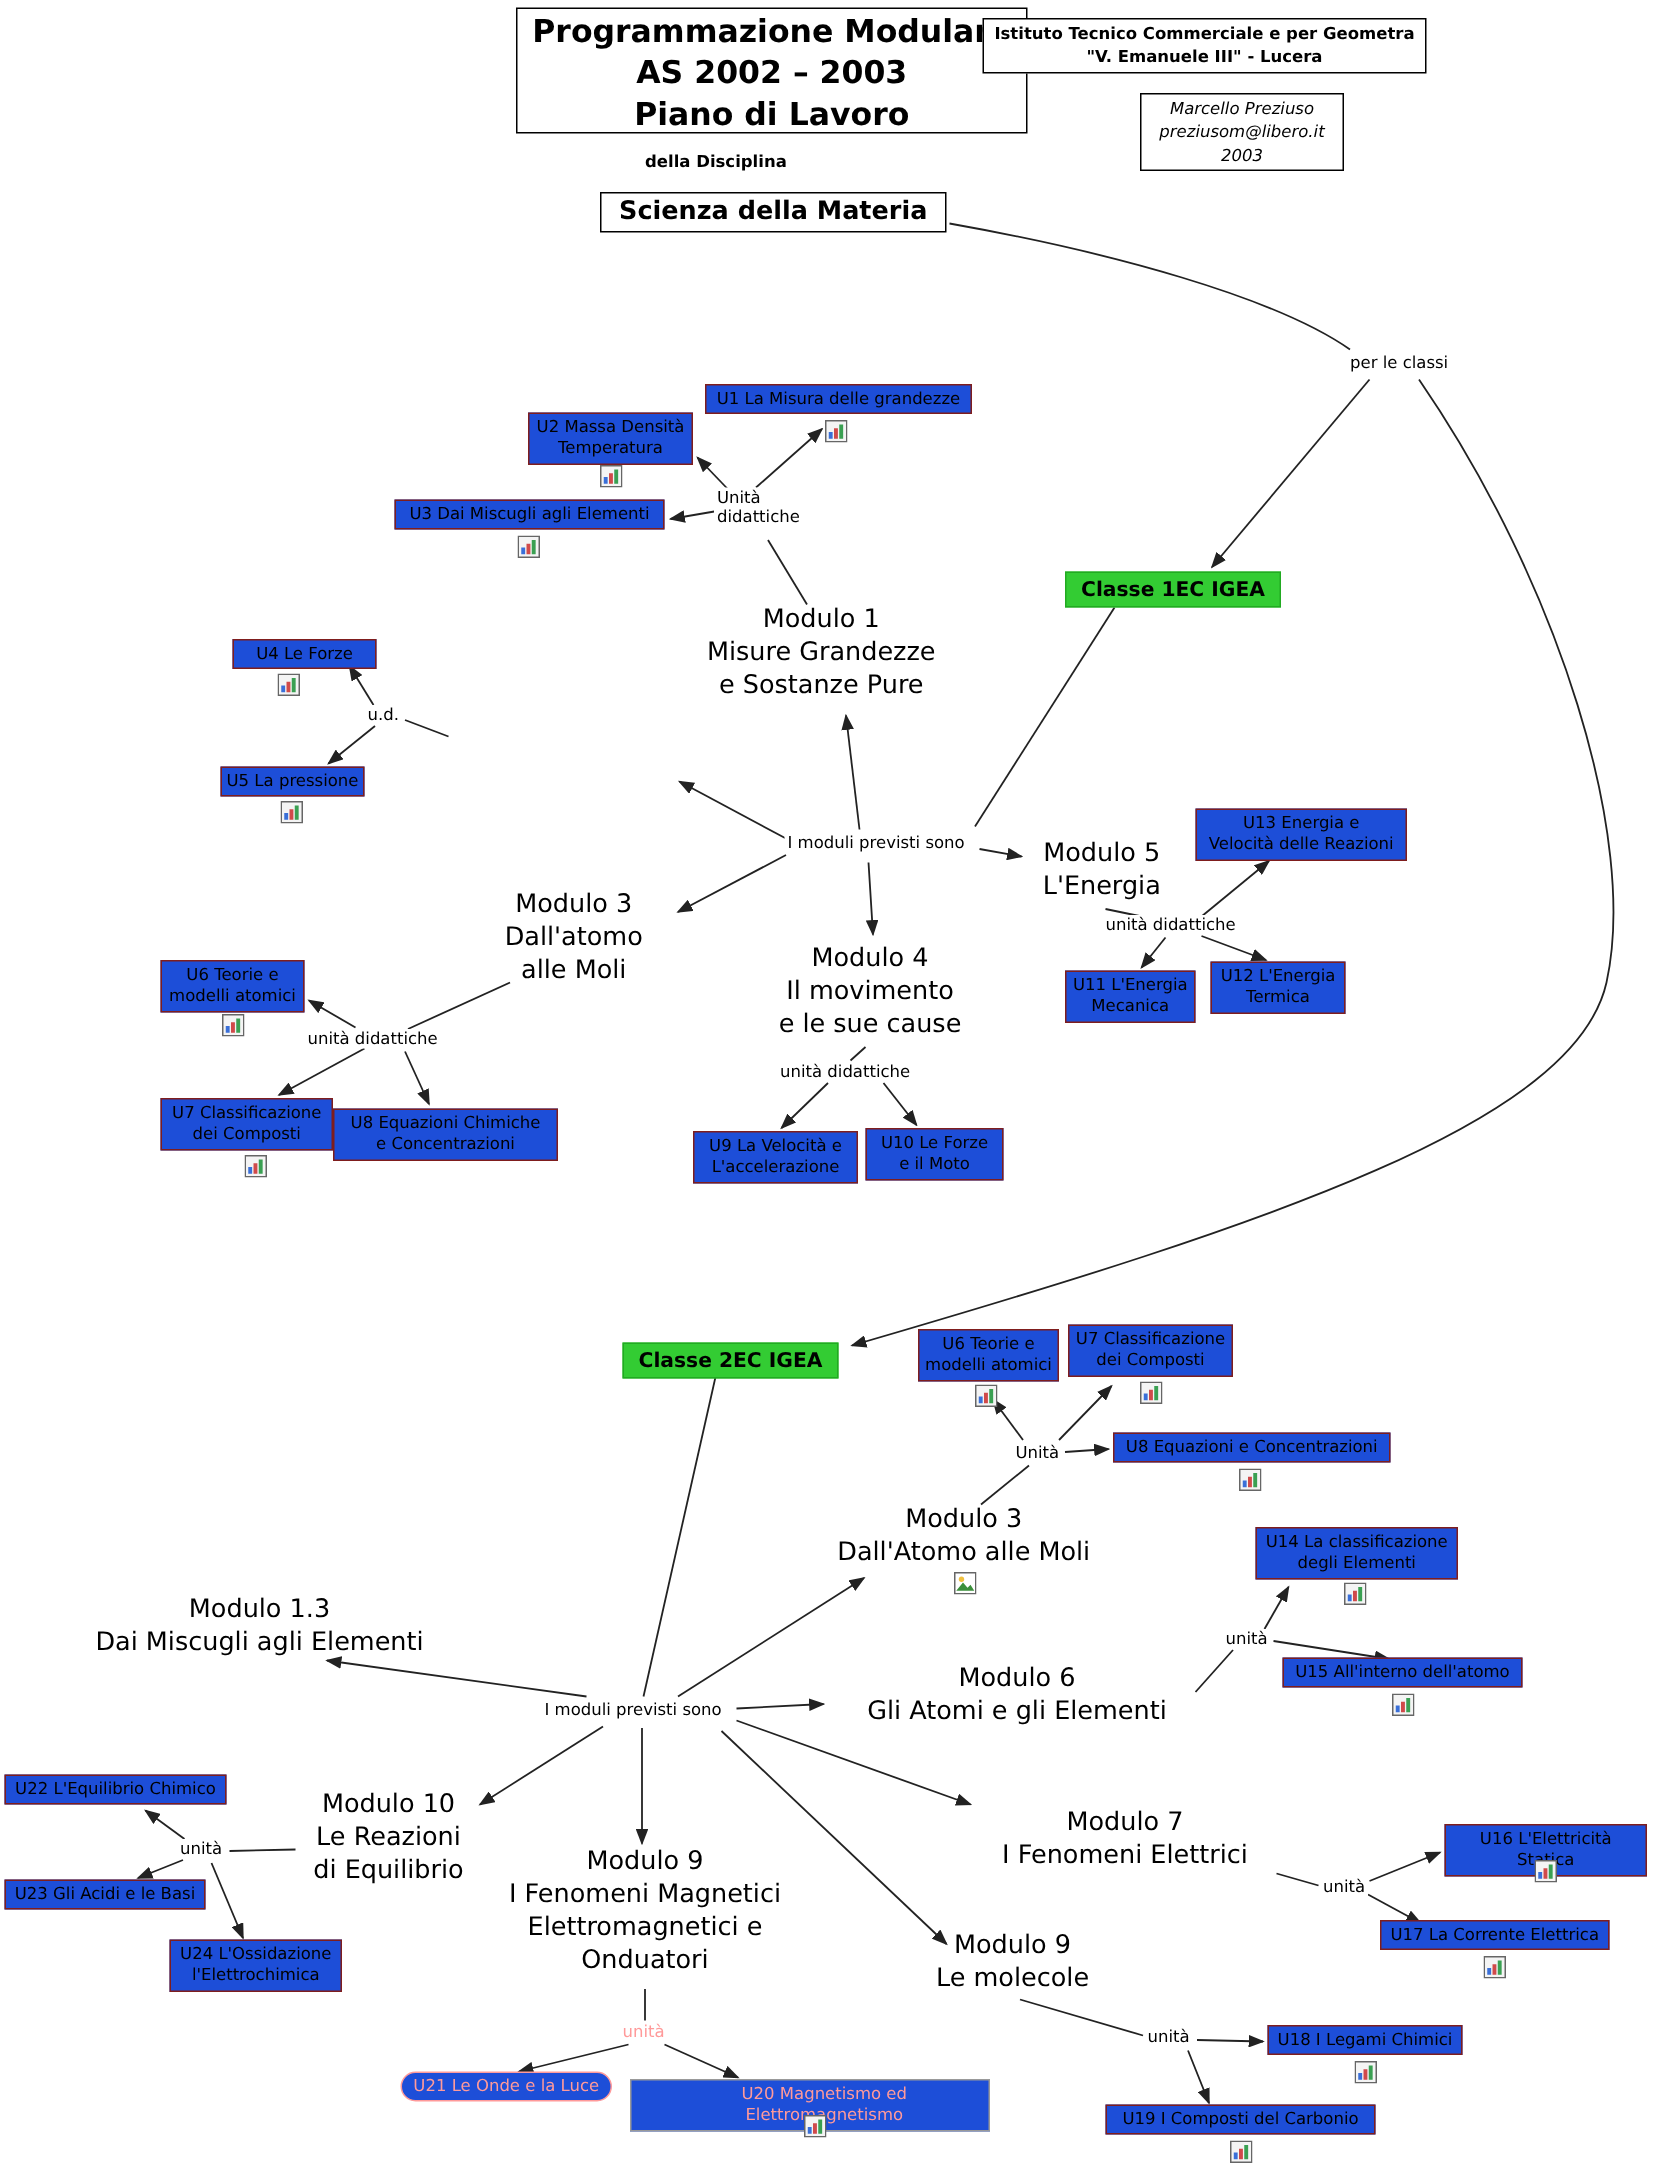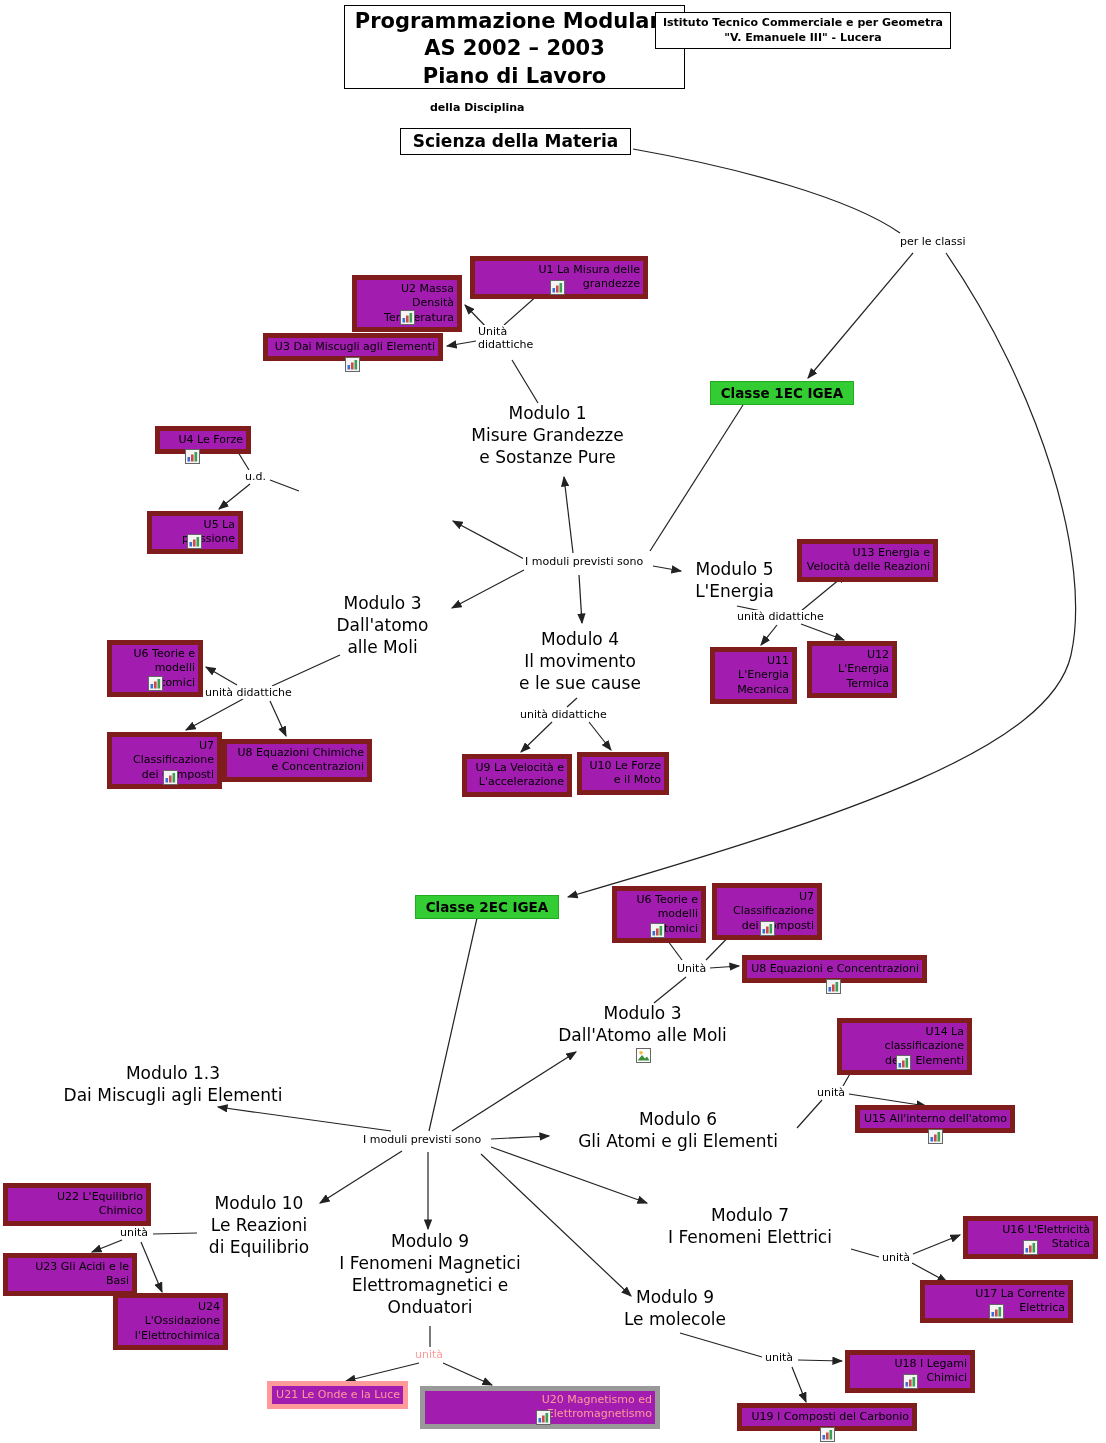--- a/index.html
+++ b/index.html
@@ -6,28 +6,28 @@
   body { background:#fff; }
   #canvas { position:relative; width:1106px; height:1443px; background:#fff;
             font-family:"DejaVu Sans","Liberation Sans",sans-serif; color:#000; overflow:hidden; }
   #edges { position:absolute; left:0; top:0; }
   .e { stroke:#222; stroke-width:1.2; fill:none; }
   .a { marker-end:url(#arw); }
 
   .ubox, .module, .class-box, .link-label, .res-icon, .img-icon,
   .title-box, .institute-box, .author-box, .discipline, .subject-box { position:absolute; }
 
-  .ubox { background:#a21caf; border:5px solid #7f1d1d; font-size:11px; line-height:1.3;
-          text-align:right; padding:2px 3px; white-space:pre-line; }
+  .ubox { background:#1d4ed8; border:1px solid #7f1d1d; font-size:11px; line-height:1.3;
+          text-align:center; padding:2px 3px; white-space:pre-line; }
   .module { font-weight:normal; font-size:17px; line-height:1.3; text-align:center; white-space:pre-line; }
   .class-box { background:#33cc33; border:1px solid #22aa22; font-weight:bold; font-size:13.5px;
                text-align:center; padding:3px 4px; white-space:nowrap; }
   .link-label { font-size:11px; background:#fff; padding:0 2px; white-space:pre-line; text-align:left; line-height:1.2; }
   .pink { color:#ff9a9a; }
-  .pink-border { border-color:#ff9a9a; }
+  .pink-border { border-color:#ff9a9a;border-radius:10px; }
   .grey-border { border-color:#999;padding-left:22px; }
 
   .title-box { left:344px; top:5px; width:341px; height:84px; border:1px solid #000; background:#fff;
                font-weight:bold; font-size:21px; line-height:1.3; text-align:center; white-space:pre-line; padding-top:2px; }
   .institute-box { left:655px; top:12px; width:296px; border:1px solid #000; background:#fff; z-index:2;
                    font-weight:bold; font-size:11px; line-height:1.4; text-align:center; padding:2px 3px; white-space:pre-line; }
   .author-box { left:760px; top:62px; width:136px; border:1px solid #000; background:#fff;
                 font-style:italic; font-size:11px; line-height:1.4; text-align:center; padding:2px 3px; white-space:pre-line; }
   .discipline { left:430px; top:101px; width:165px; font-weight:bold; font-size:11px; text-align:left; }
   .subject-box { left:400px; top:128px; width:231px; border:1px solid #000; background:#fff;
@@ -104,20 +104,23 @@
       <line x1="419" y1="1363" x2="346" y2="1381" class="e a"></line>
       <line x1="443" y1="1363" x2="492" y2="1385" class="e a"></line>
     </g>
   </svg>
 
   <div class="title-box">Programmazione Modulare
 AS 2002 – 2003
 Piano di Lavoro</div>
   <div class="institute-box">Istituto Tecnico Commerciale e per Geometra
 "V. Emanuele III" - Lucera</div>
+  <div class="author-box">Marcello Preziuso
+preziusom@libero.it
+2003</div>
   <div class="discipline">della Disciplina</div>
   <div class="subject-box">Scienza della Materia</div>
 
   <div class="link-label" style="left:898px;top:235px">per le classi</div>
   <div class="link-label" style="left:523px;top:555px">I moduli previsti sono</div>
   <div class="link-label" style="left:476px;top:325px;width:58px">Unità
 didattiche</div>
   <div class="link-label" style="left:243px;top:470px">u.d.</div>
   <div class="link-label" style="left:203px;top:686px">unità didattiche</div>
   <div class="link-label" style="left:518px;top:708px">unità didattiche</div>

